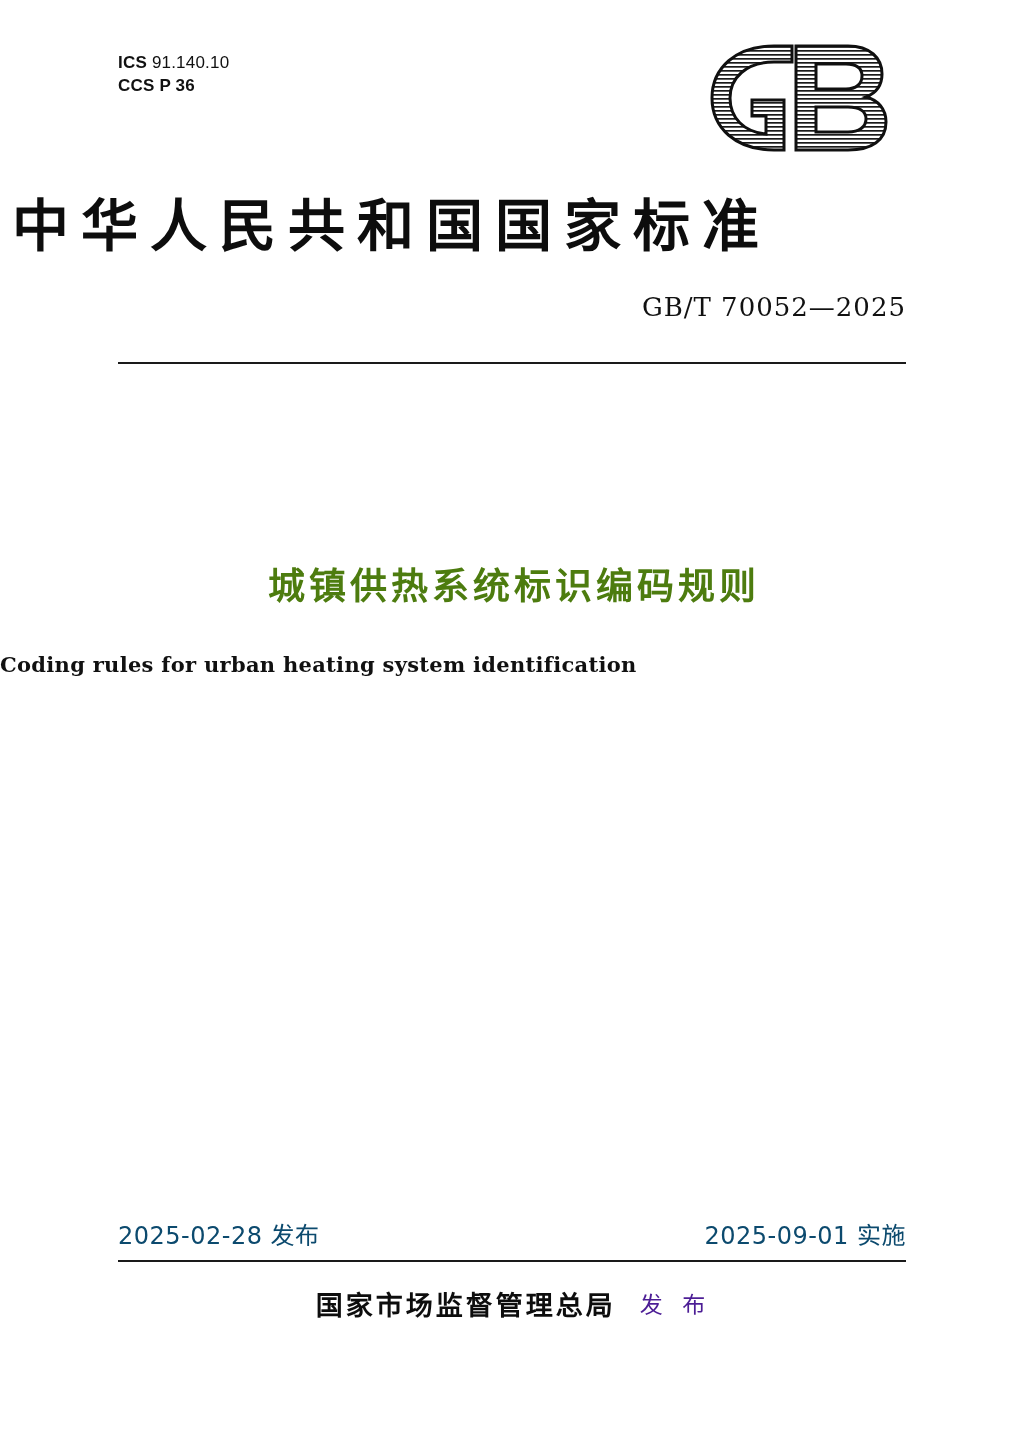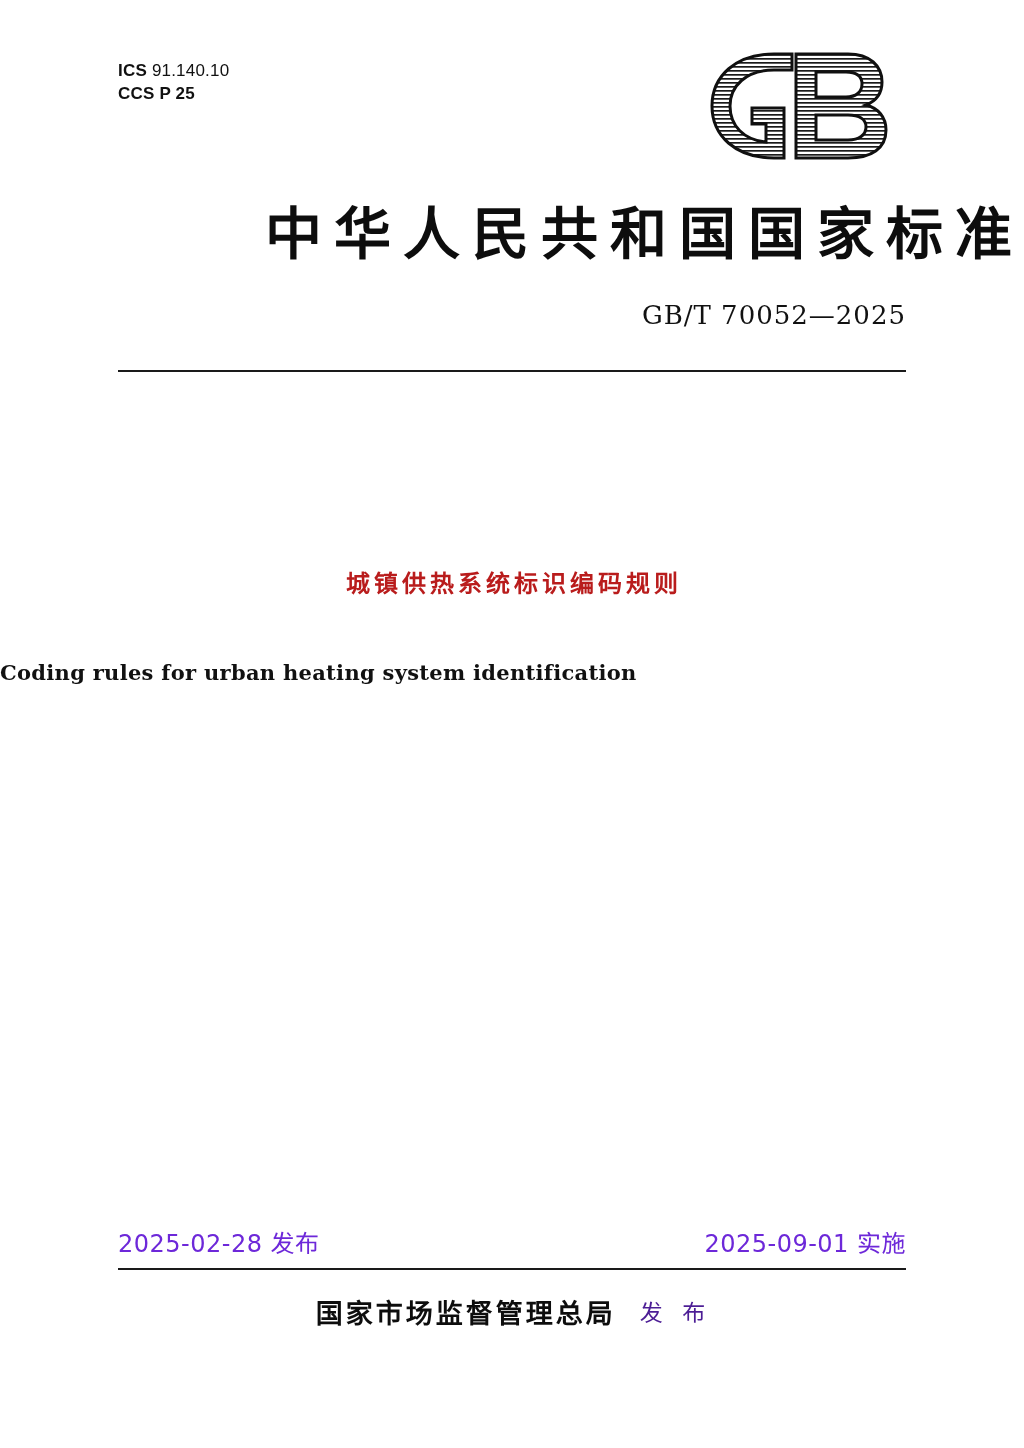--- a/index.html
+++ b/index.html
@@ -4,21 +4,21 @@
 <style>
   html, body {
     margin: 0;
     padding: 0;
     background: #ffffff;
   }
   .page {
     position: relative;
     width: 1024px;
     height: 1417px;
-    margin: 12px auto;
+    margin: 4px auto;
     background: #ffffff;
     font-family: "Liberation Sans", sans-serif;
     color: #111111;
     overflow: hidden;
   }
 
   
   .ics-block {
     position: absolute;
     left: 118px;
@@ -46,21 +46,21 @@
     height: 120px;
   }
   .gb-emblem svg { display: block; }
 
   
   .nat-title {
     position: absolute;
     left: 0;
     right: 0;
     top: 176px;
-    text-align: right;
+    text-align: left;
     font-family: Liberation Sans, sans-serif;
     font-weight: bold;
     font-size: 57px;
     letter-spacing: 12px;
     text-indent: 12px;
     color: #0d0d0d;
     white-space: nowrap;
   }
 
   
@@ -87,24 +87,24 @@
 
   
   .doc-title-cn {
     position: absolute;
     left: 0;
     right: 0;
     top: 552px;
     text-align: center;
     font-family: "DejaVu Sans", "Liberation Sans", sans-serif;
     font-weight: bold;
-    font-size: 24px;
+    font-size: 37px;
     letter-spacing: 4px;
     text-indent: 4px;
-    color: #b91c1c;
+    color: #4d7c0f;
     white-space: nowrap;
   }
   .doc-title-en {
     position: absolute;
     left: 0;
     right: 0;
     top: 648px;
     text-align: left;
     font-family: "DejaVu Serif", "Liberation Serif", serif;
     font-weight: bold;
@@ -122,21 +122,21 @@
     top: 1212px;
     display: flex;
     justify-content: space-between;
     align-items: flex-end;
   }
   .date-text {
     font-family: "DejaVu Sans", "Liberation Sans", sans-serif;
     font-size: 24px;
     font-weight: normal;
     letter-spacing: 0.5px;
-    color: #6d28d9;
+    color: #0c4a6e;
     white-space: nowrap;
   }
 
   .footer-rule {
     position: absolute;
     left: 118px;
     right: 118px;
     top: 1256px;
     height: 2px;
     background: #1a1a1a;
@@ -184,21 +184,21 @@
 
 <div class="page">
 
   <div class="ics-block">
     <div class="ics-line">
       <span>ICS</span>
       <span class="num">91.140.10</span>
     </div>
     <div class="ics-line">
       <span>CCS</span>
-      <span>P 25</span>
+      <span>P 36</span>
     </div>
   </div>
 
   <div class="gb-emblem">
     <svg viewBox="0 0 210 120" width="210" height="120" aria-hidden="true">
       <defs>
         <pattern id="hatch" width="4" height="4" patternUnits="userSpaceOnUse" patternTransform="rotate(0)">
           <rect width="4" height="4" fill="#ffffff"></rect>
           <rect width="4" height="1.7" fill="#1a1a1a"></rect>
         </pattern>

